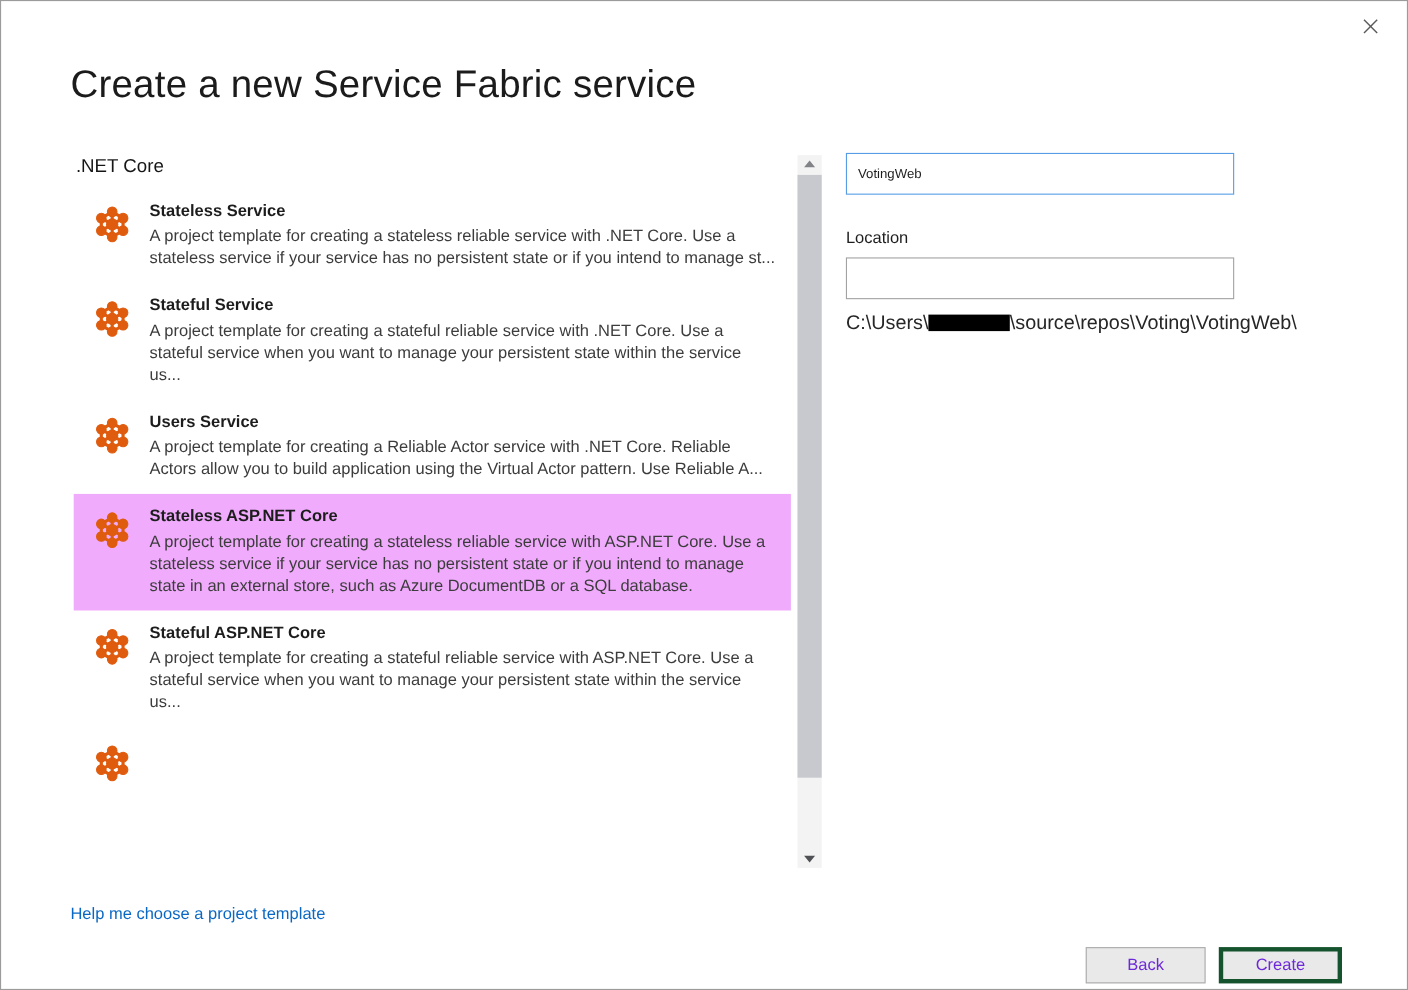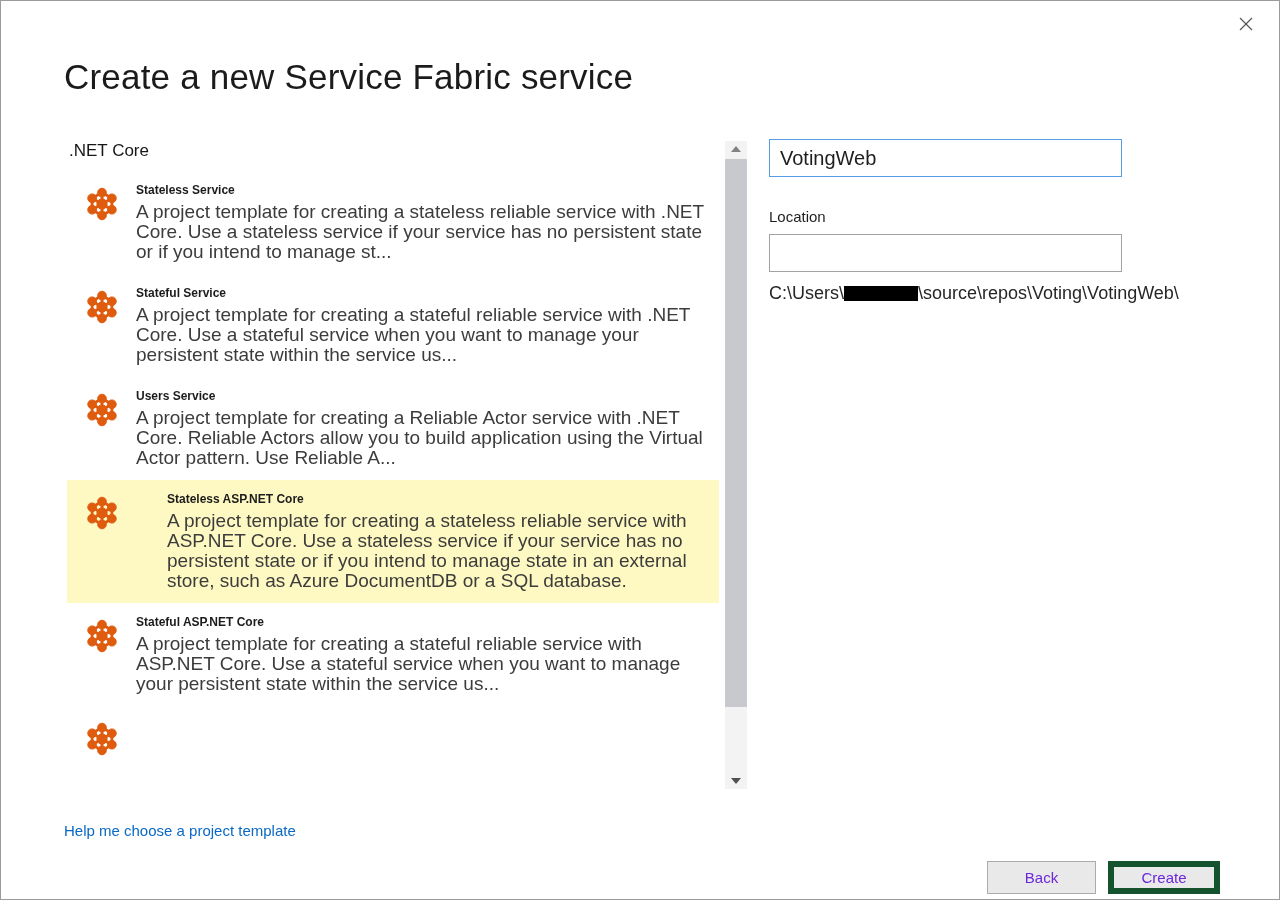--- a/index.html
+++ b/index.html
@@ -29,31 +29,31 @@
   .section-header {
     font-size: 17px; font-weight: 400; color: #161616;
     padding-left: 2px; margin-bottom: 10px;
   }
   .section-header.second { margin-top: 24px; }
   .tpl-item {
     display: flex; align-items: flex-start;
     padding: 12px 14px 12px 16px;
     cursor: default;
   }
-  .tpl-item.selected { background: #fef9c3; gap: 31px; }
+  .tpl-item.selected { background: #f0abfc; }
   .sf-icon-wrap {
     flex: 0 0 38px; width: 38px; height: 38px; margin-right: 15px; margin-top: 2px;
   }
   .sf-icon-wrap svg { width: 38px; height: 38px; display: block; }
   .tpl-texts { flex: 1; }
   .tpl-title {
-    font-size: 12px; font-weight: 700; color: #1c1c1c; margin-bottom: 5px;
+    font-size: 15px; font-weight: 700; color: #1c1c1c; margin-bottom: 5px;
   }
   .tpl-desc {
-    font-size: 19px; color: #3c3c3c; line-height: 20px;
+    font-size: 15px; color: #3c3c3c; line-height: 20px;
   }
   
   .scrollbar {
     position: absolute; left: 724px; top: 140px; width: 22px; height: 648px;
     background: #f3f3f4;
   }
   .sb-arrow {
     position: absolute; left: 0; width: 22px; height: 16px;
     display: flex; align-items: center; justify-content: center;
   }
@@ -74,21 +74,21 @@
     background: #c8c9ce;
   }
   
   .form-panel { position: absolute; left: 768px; top: 138px; width: 441px; }
   .field-label {
     display: block; font-size: 15px; color: #1e1e1e; margin-bottom: 9px;
   }
   .txt-input {
     display: block; width: 353px; height: 38px;
     font-family: "Liberation Sans", sans-serif;
-    font-size: 20px; color: #1e1e1e;
+    font-size: 12px; color: #1e1e1e;
     padding: 0 10px; background: #ffffff;
     border: 1px solid #a2a2a2; outline: none;
   }
   .txt-input.focused { border: 1px solid #569de5; }
   .gap-1 { height: 31px; }
   .path-line {
     margin-top: 11px; font-size: 18px; color: #262626; white-space: nowrap;
   }
   .redacted {
     display: inline-block; width: 74px; height: 15px;
@@ -99,21 +99,21 @@
     position: absolute; left: 63px; top: 821px;
     font-size: 15px; color: #0a68c4; text-decoration: none; cursor: pointer;
   }
   .btn {
     position: absolute; top: 860px; height: 33px;
     font-family: "Liberation Sans", sans-serif;
     font-size: 15px; color: #6d28d9;
     background: #e9e9e9; cursor: pointer;
   }
   .btn.back { left: 986px; width: 109px; border: 1px solid #ababab; }
-  .btn.create { left: 1107px; width: 112px; border: 6px solid #14532d; }
+  .btn.create { left: 1107px; width: 112px; border: 4px solid #14532d; }
 </style>
 </head>
 <body>
 
 <svg width="0" height="0" style="position:absolute">
   <defs>
     <g id="sf-icon" fill="#df5b0e" stroke="#df5b0e">
       <g stroke-width="3">
         <line x1="20" y1="8" x2="30.4" y2="14"></line>
         <line x1="30.4" y1="14" x2="30.4" y2="26"></line>

